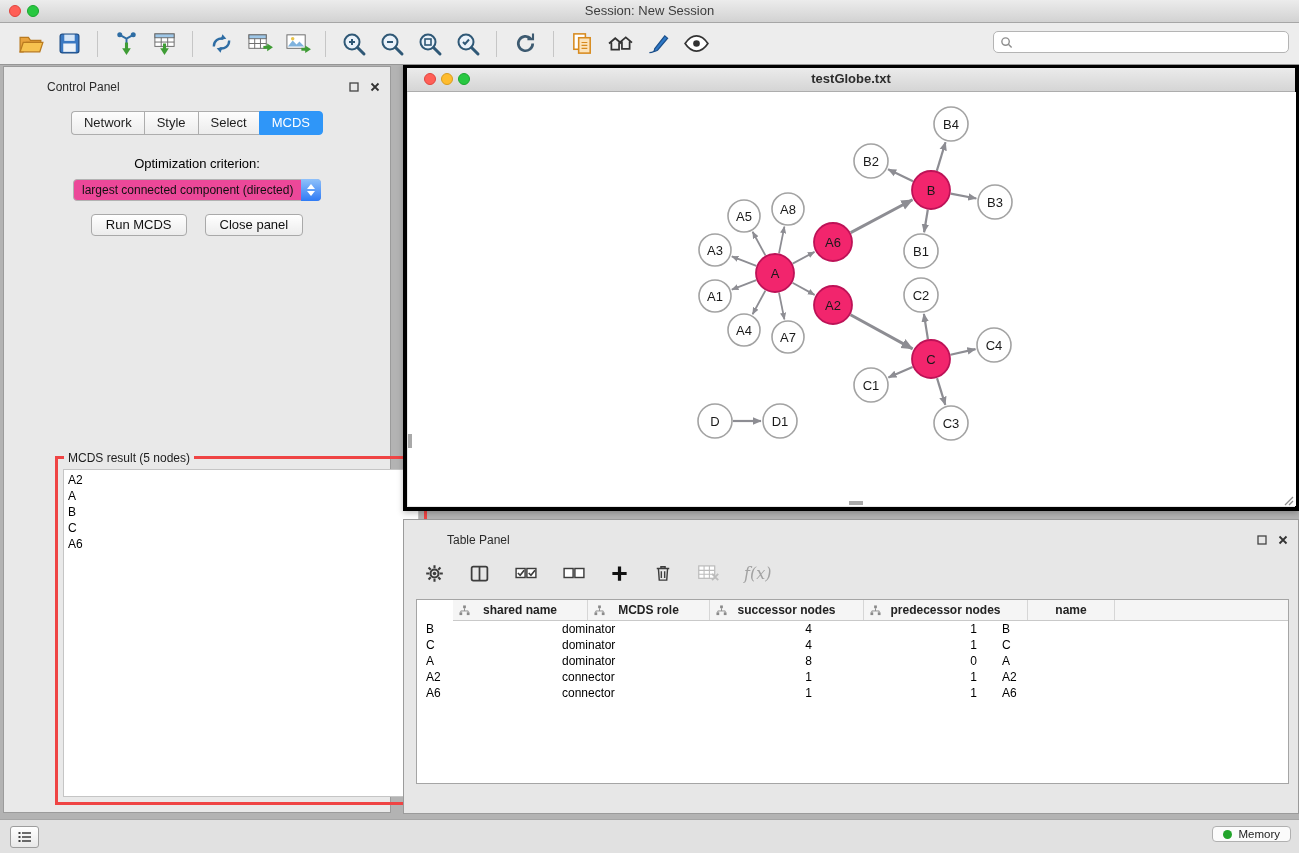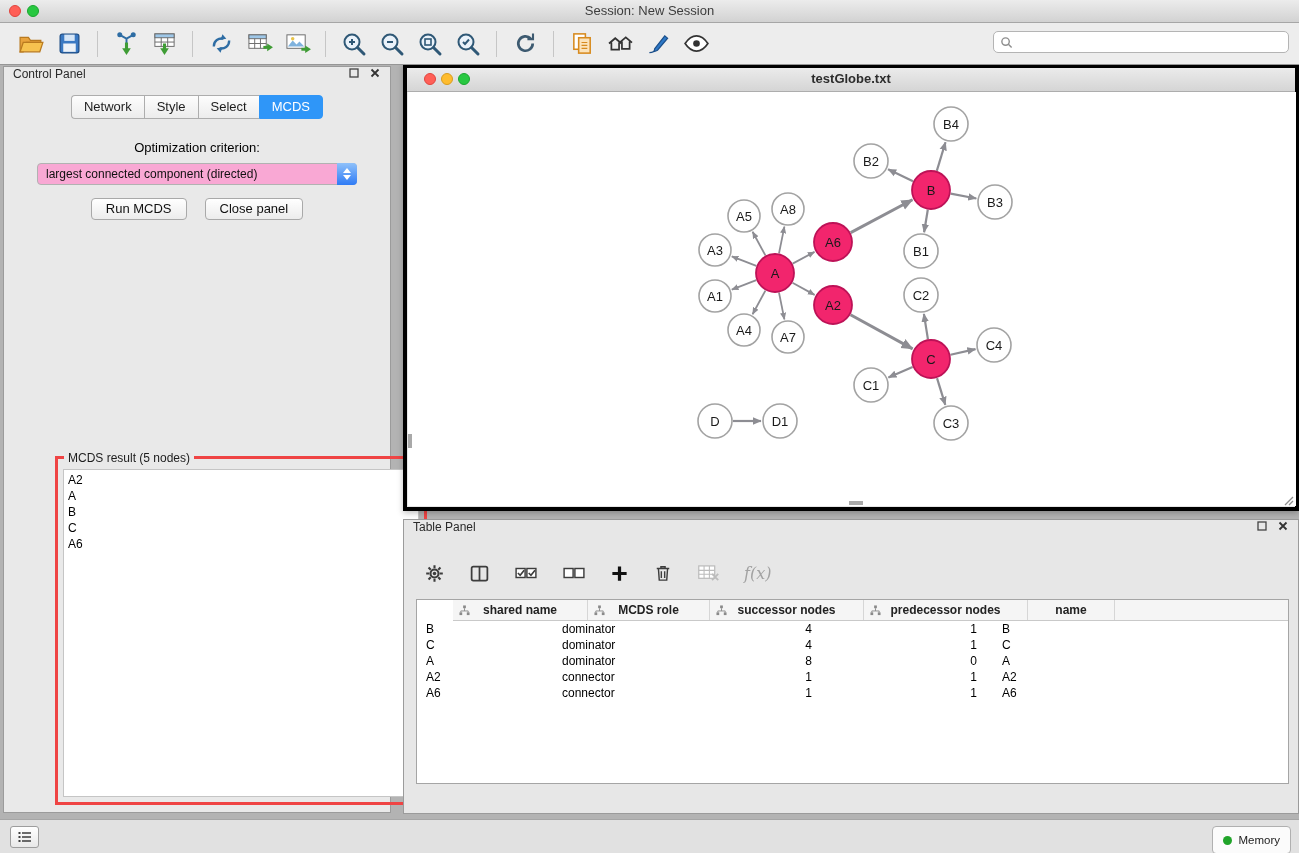--- a/index.html
+++ b/index.html
@@ -24,33 +24,33 @@
   .search-wrap{position:absolute;right:10px;top:8px;width:296px;height:22px;background:#fff;
     border:1px solid #b4b4b4;border-radius:5px;display:flex;align-items:center;padding-left:6px;box-sizing:border-box;}
   .search-wrap input{border:none;outline:none;flex:1;font-size:12px;background:transparent;font-family:inherit;}
 
   .main-bg{position:absolute;top:64px;left:0;right:0;bottom:33px;background:#b3b3b3;}
   .toolbar-edge{position:absolute;top:64px;left:0;right:0;height:1px;background:#969696;z-index:26;}
 
   
   .control-panel{position:absolute;left:3px;top:66px;width:388px;height:747px;background:#e9e9e9;
     border:1px solid #9b9b9b;box-sizing:border-box;z-index:5;}
-  .panel-header{height:24px;display:flex;align-items:flex-start;padding:0 9px;font-size:12px;color:#2a2a2a;}
+  .panel-header{height:24px;display:flex;align-items:center;padding:8px 9px;font-size:12px;color:#2a2a2a;margin-left:34px;}
   .win-ctrls{margin-left:auto;display:flex;gap:9px;align-items:center;}
   .win-ctrl{width:12px;height:12px;display:flex;align-items:center;justify-content:center;}
 
   .cp-tabs{display:flex;justify-content:center;margin-top:4px;}
   .cp-tab{height:22px;line-height:22px;padding:0 12px;font-size:13px;color:#1d1d1d;
     background:linear-gradient(#fdfdfd,#ececec);border:1px solid #adadad;border-right:none;}
   .cp-tab:first-child{border-radius:4px 0 0 4px;}
   .cp-tab:last-child{border-right:1px solid #adadad;border-radius:0 4px 4px 0;}
   .cp-tab.active{background:#2f96f8;color:#fff;border-color:#2f96f8;}
 
   .opt-label{text-align:center;margin-top:21px;font-size:13px;color:#000;}
-  .select-box{margin:8px auto 0;width:320px;height:22px;background:#f9a8d4;border:1px solid #b2b2b2;
+  .select-box{margin:8px auto 0;width:248px;height:22px;background:#ec4899;border:1px solid #b2b2b2;
     border-radius:4px;position:relative;font-size:12px;line-height:20px;padding-left:8px;box-sizing:border-box;color:#111;}
   .select-stepper{position:absolute;right:-1px;top:-1px;width:20px;height:22px;border-radius:0 4px 4px 0;
     background:linear-gradient(#8fc1fa,#2f7bf5);display:flex;flex-direction:column;align-items:center;justify-content:center;gap:2px;}
   .tri-up{width:0;height:0;border-left:4px solid transparent;border-right:4px solid transparent;border-bottom:5px solid #fff;}
   .tri-down{width:0;height:0;border-left:4px solid transparent;border-right:4px solid transparent;border-top:5px solid #fff;}
 
   .btn-row{display:flex;justify-content:center;gap:18px;margin-top:13px;}
   .btn{height:22px;padding:0 14px;background:linear-gradient(#ffffff,#ececec);border:1px solid #a9a9a9;
     border-radius:4px;font-size:13px;line-height:20px;color:#111;}
 
@@ -103,21 +103,21 @@
   .btab{height:20px;line-height:20px;padding:0 12px;font-size:12.5px;background:#fff;
     border:1px solid #b3b3b3;margin-left:-1px;color:#1d1d1d;}
   .btab:first-child{border-radius:4px 0 0 4px;margin-left:0;}
   .btab:last-child{border-radius:0 4px 4px 0;}
   .btab.active{background:#2f96f8;color:#fff;border-color:#2f96f8;}
 
   
   .statusbar{position:absolute;left:0;right:0;bottom:0;height:33px;background:#e1e1e1;border-top:1px solid #a6a6a6;}
   .menu-btn{position:absolute;left:10px;top:6px;width:27px;height:20px;border:1px solid #9d9d9d;border-radius:3px;
     background:linear-gradient(#fff,#e8e8e8);display:flex;align-items:center;justify-content:center;}
-  .memory-btn{position:absolute;right:8px;top:6px;height:28px;border:1px solid #b0b0b0;border-radius:4px;
+  .memory-btn{position:absolute;right:8px;top:6px;height:16px;border:1px solid #b0b0b0;border-radius:4px;
     background:#fbfbfb;display:flex;align-items:center;padding:4px 10px;gap:6px;font-size:11.5px;color:#1c1c1c;box-sizing:border-box;}
   .dot{width:9px;height:9px;border-radius:50%;background:#21a42a;}
 </style>
 </head>
 <body>
 
 <div class="titlebar">
   <span class="tl red"></span>
   <span class="tl green"></span>
   <div class="title">Session: New Session</div>

